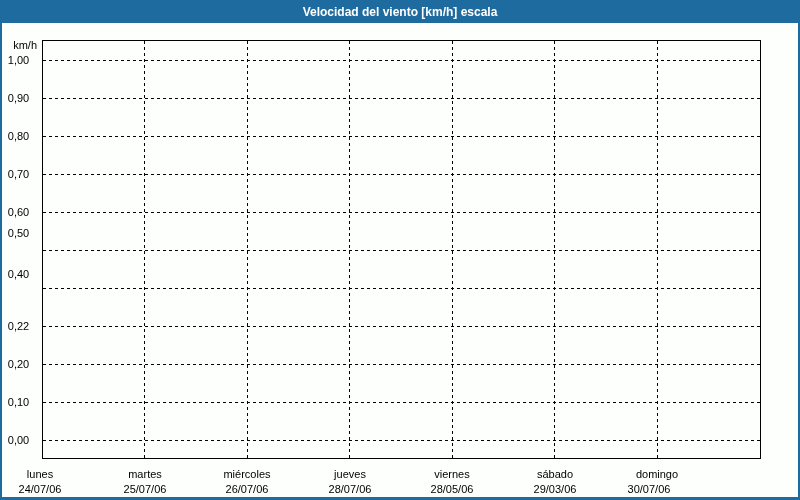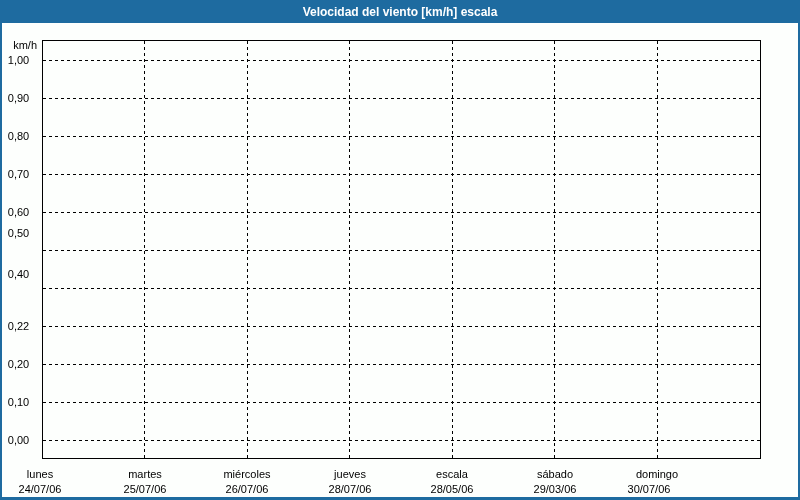--- a/index.html
+++ b/index.html
@@ -110,21 +110,21 @@
   <div class="axis-label y-label" style="top:268px">0,40</div>
   <div class="axis-label y-label" style="top:320px">0,22</div>
   <div class="axis-label y-label" style="top:358px">0,20</div>
   <div class="axis-label y-label" style="top:396px">0,10</div>
   <div class="axis-label y-label" style="top:434px">0,00</div>
 
   <div class="axis-label x-label x-day" style="left:-20px">lunes</div>
   <div class="axis-label x-label x-day" style="left:85px">martes</div>
   <div class="axis-label x-label x-day" style="left:187px">miércoles</div>
   <div class="axis-label x-label x-day" style="left:290px">jueves</div>
-  <div class="axis-label x-label x-day" style="left:392px">escala</div>
+  <div class="axis-label x-label x-day" style="left:392px">viernes</div>
   <div class="axis-label x-label x-day" style="left:495px">sábado</div>
   <div class="axis-label x-label x-day" style="left:597px">domingo</div>
 
   <div class="axis-label x-label x-date" style="left:-20px">24/07/06</div>
   <div class="axis-label x-label x-date" style="left:85px">25/07/06</div>
   <div class="axis-label x-label x-date" style="left:187px">26/07/06</div>
   <div class="axis-label x-label x-date" style="left:290px">28/07/06</div>
   <div class="axis-label x-label x-date" style="left:392px">28/05/06</div>
   <div class="axis-label x-label x-date" style="left:495px">29/03/06</div>
   <div class="axis-label x-label x-date" style="left:589px">30/07/06</div>

